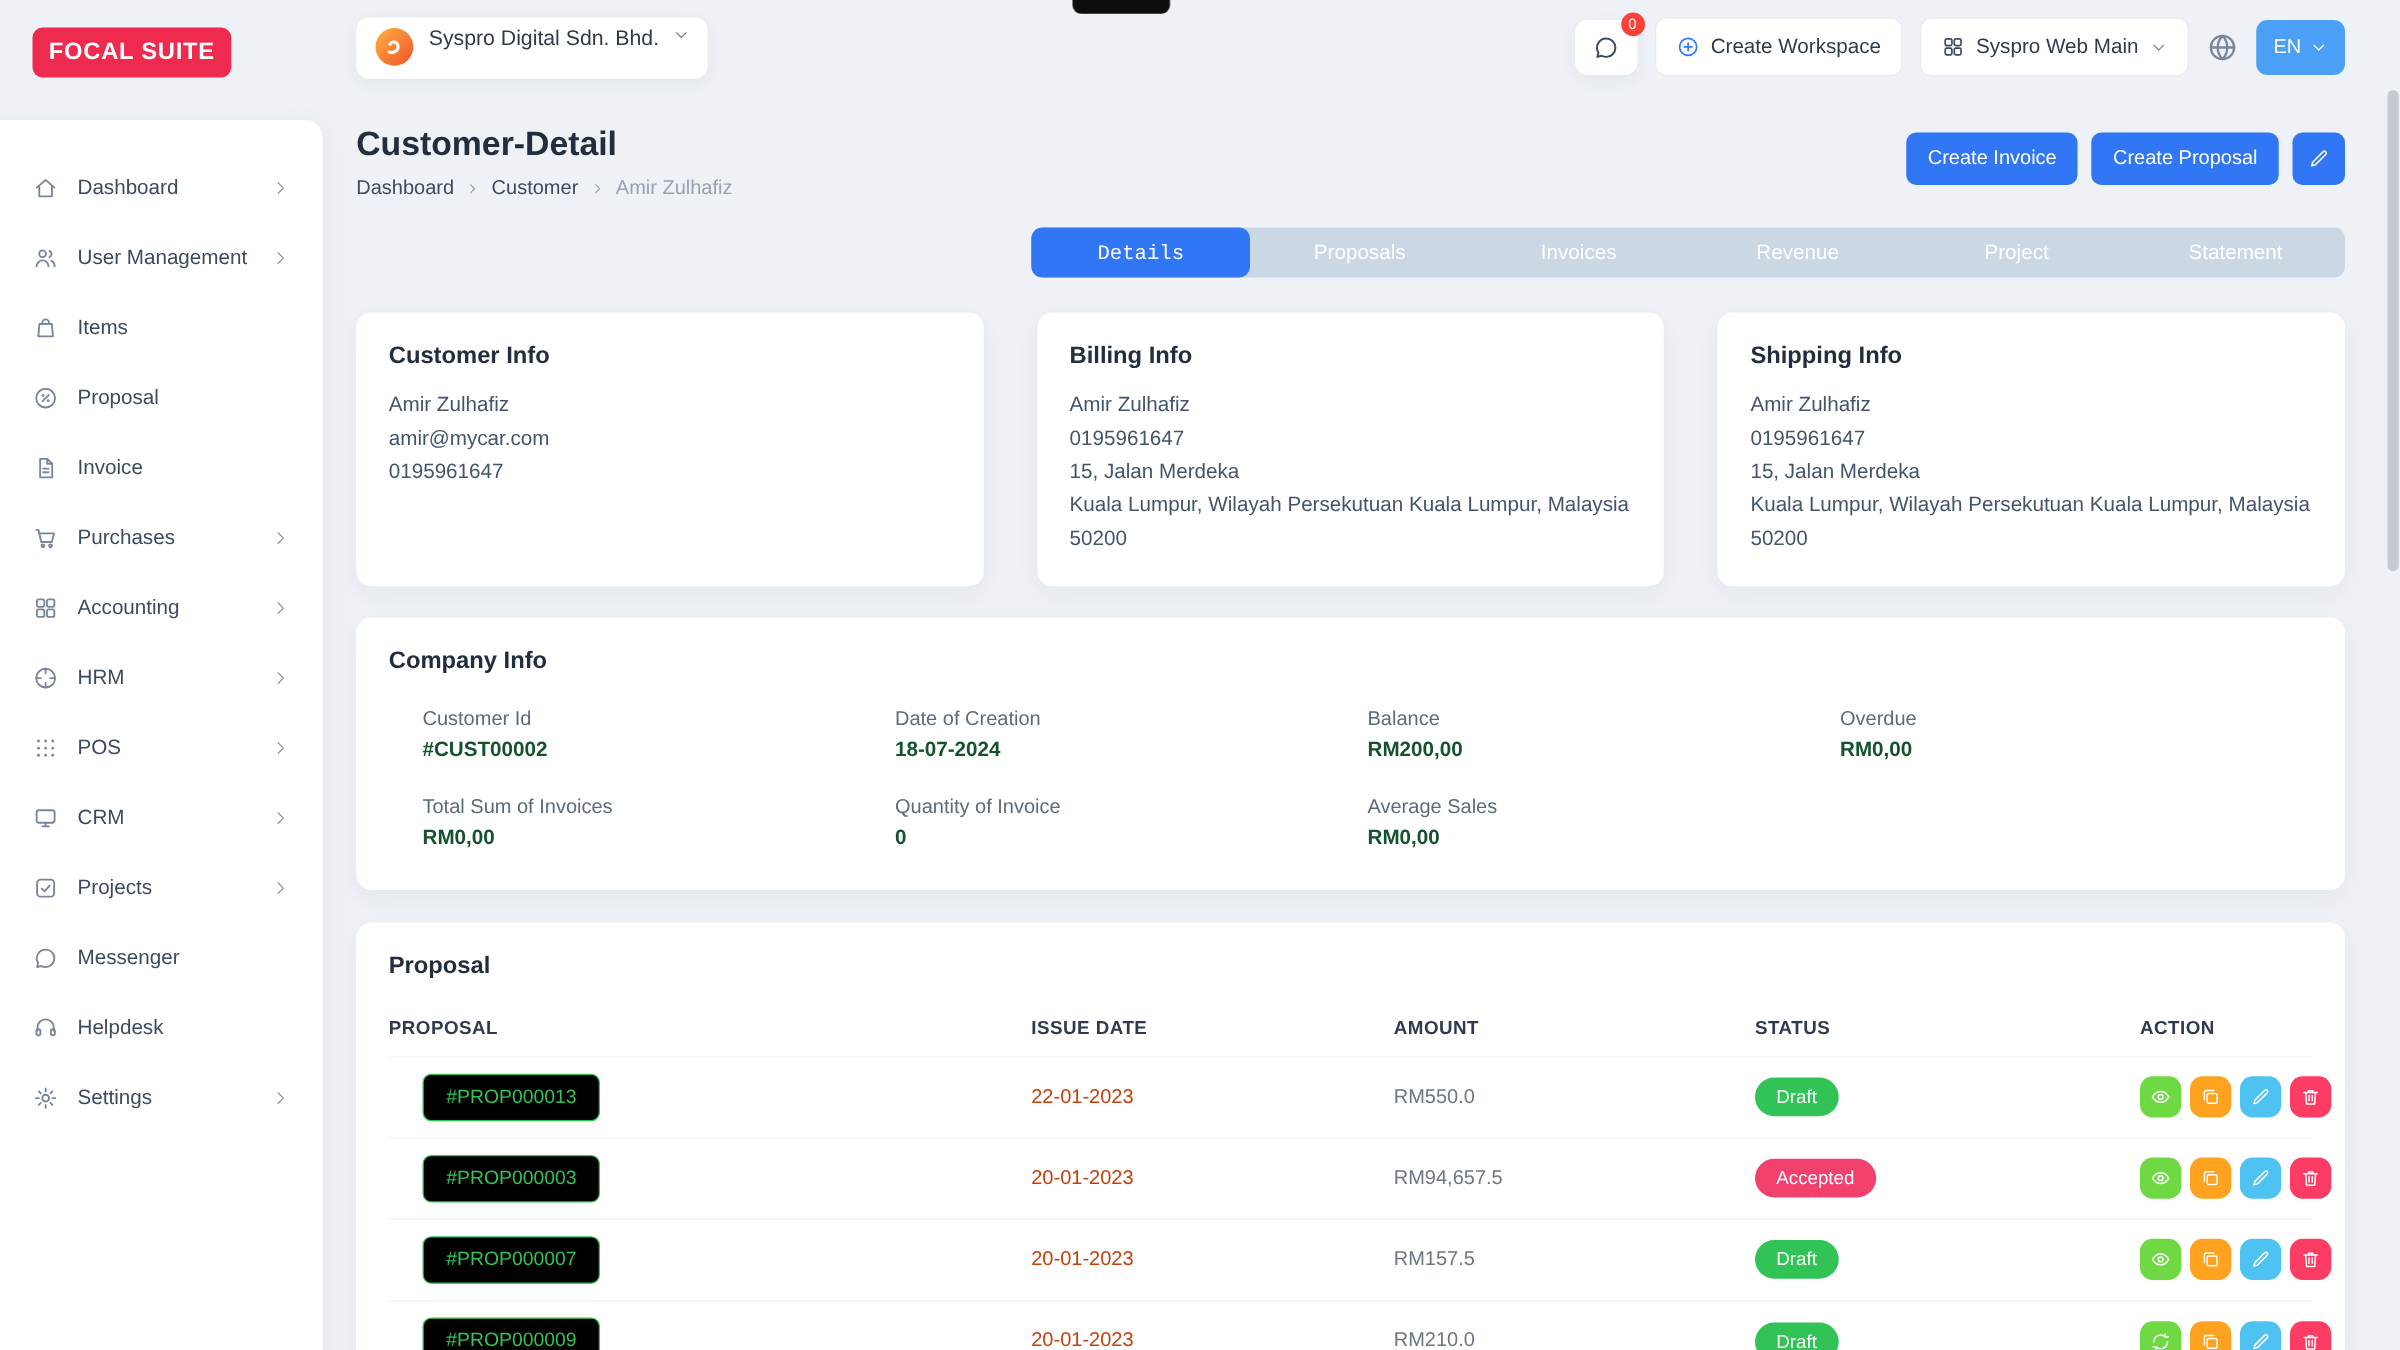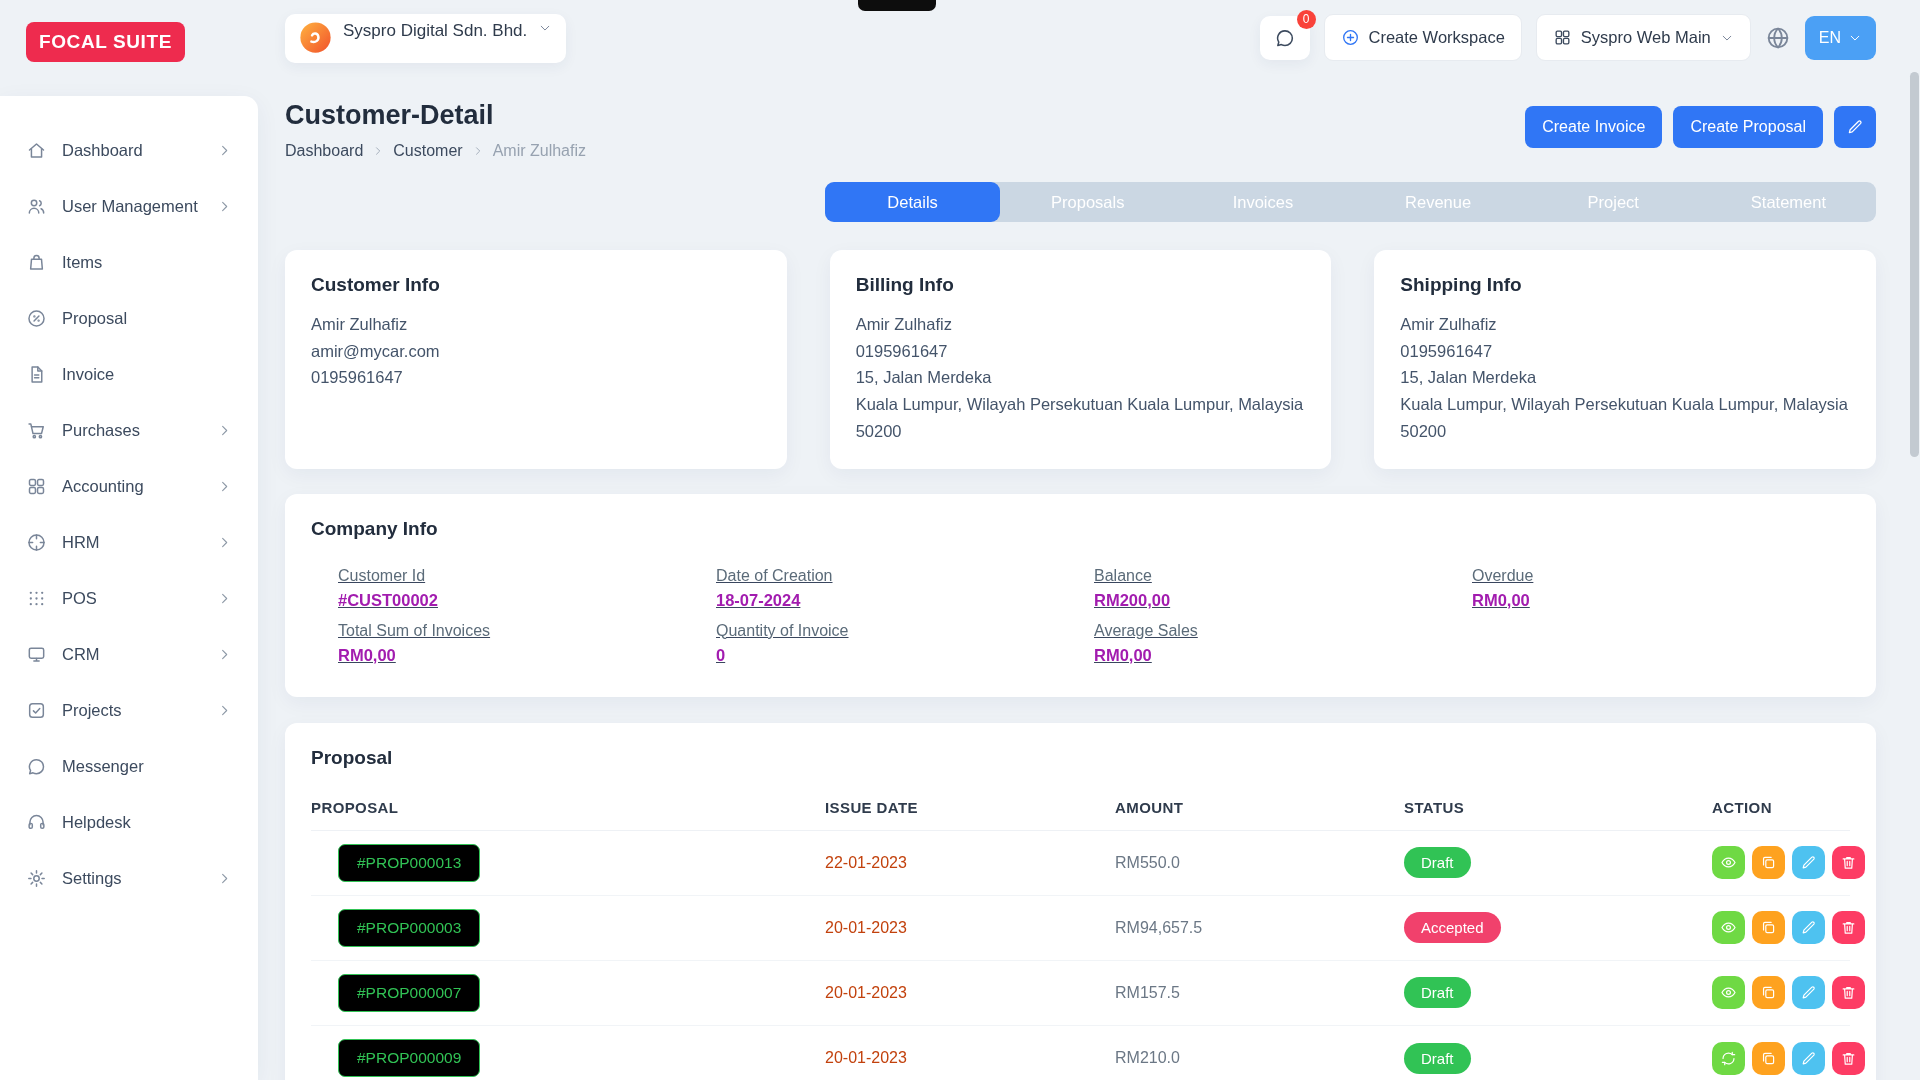--- a/index.html
+++ b/index.html
@@ -55,32 +55,32 @@
   .sep { width:12px; height:12px; color:#97a2b0; }
   .head-actions { display:flex; gap:11px; margin-top:6px; }
   .btn-primary { background:var(--primary,#3076f5); color:#fff; border:none; border-radius:8px; height:42px;
                  padding:0 17px; font-size:16px; cursor:pointer; }
   .btn-primary.sq { width:42px; padding:0; display:flex; align-items:center; justify-content:center; }
   .btn-primary.sq .icon { width:18px; height:18px; }
 
   .tabs-row { display:flex; margin-top:22px; }
   .tabs { margin-left:auto; width:1051px; background:var(--tab-bar,#cbd7e3); border-radius:9px; display:flex; }
   .tab { flex:1; border:none; background:transparent; color:#fff; font-size:16.5px; height:40px; cursor:pointer; border-radius:9px; }
-  .tab.active { background:var(--primary,#3076f5); }
+  .tab.active { background:var(--primary,#3076f5);font-family:Liberation Mono, monospace; }
 
   .cards3 { display:grid; grid-template-columns:repeat(3,1fr); gap:43px; margin-top:28px; }
   .card { background:#fff; border-radius:12px; padding:24px 26px; box-shadow:0 6px 20px rgba(27,46,94,.05); }
   .card h3 { font-size:19px; color:#222d3d; font-weight:700; margin-bottom:15px; }
   .cards3 .card { min-height:200px; }
   .info-line { font-size:16.5px; color:#44546a; line-height:1.62; }
 
   .company-card { margin-top:25px; padding-bottom:32px; }
-  .fields { display:grid; grid-template-columns:repeat(4,1fr); row-gap:12px; padding:12px 0 0 27px;text-decoration:underline; }
+  .fields { display:grid; grid-template-columns:repeat(4,1fr); row-gap:27px; padding:12px 0 0 27px; }
   .f-label { font-size:16px; color:#5b6b79; }
-  .f-value { font-size:16.5px; color:#a21caf; font-weight:700; margin-top:6px; }
+  .f-value { font-size:16.5px; color:#14532d; font-weight:700; margin-top:6px; }
 
   .proposal-card { margin-top:26px; min-height:430px; }
   .proposal-card h3 { margin-bottom:22px; }
   .thead,.trow { display:grid; grid-template-columns:514px 290px 289px 308px 1fr; align-items:center; }
   .thead { padding:8px 0 14px; border-bottom:1px solid #eef1f5; }
   .th { font-size:15px; font-weight:700; color:#2f3b4c; letter-spacing:.4px; }
   .trow { height:65px; border-bottom:1px solid #f1f4f7; }
   .trow:last-of-type { border-bottom:none; }
   .prop-btn { background:#000000; border:1.5px solid var(--status-green,#31c355); color:var(--status-green,#31c355);
               border-radius:7px; padding:9px 18px; font-size:15.5px; cursor:pointer;margin-left:27px; }

